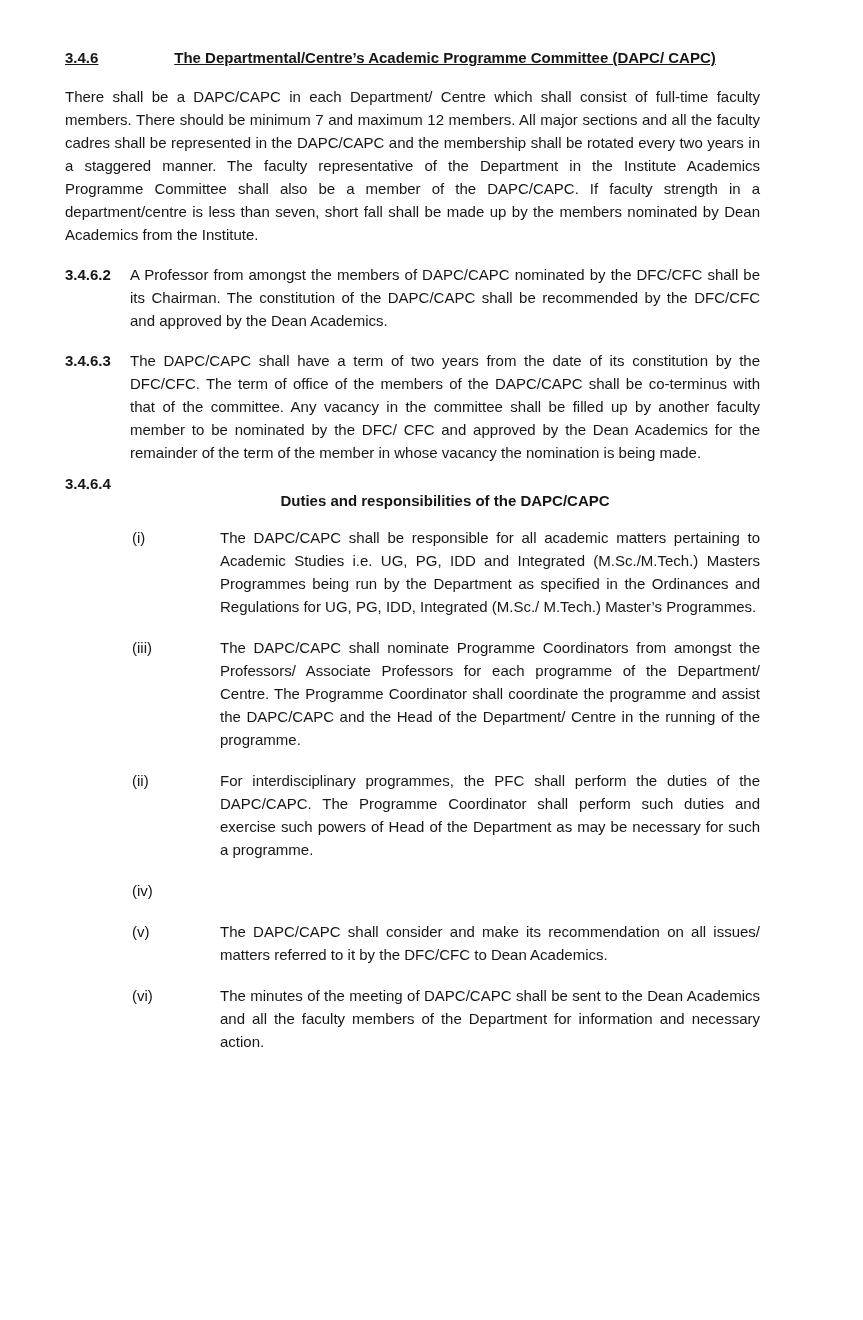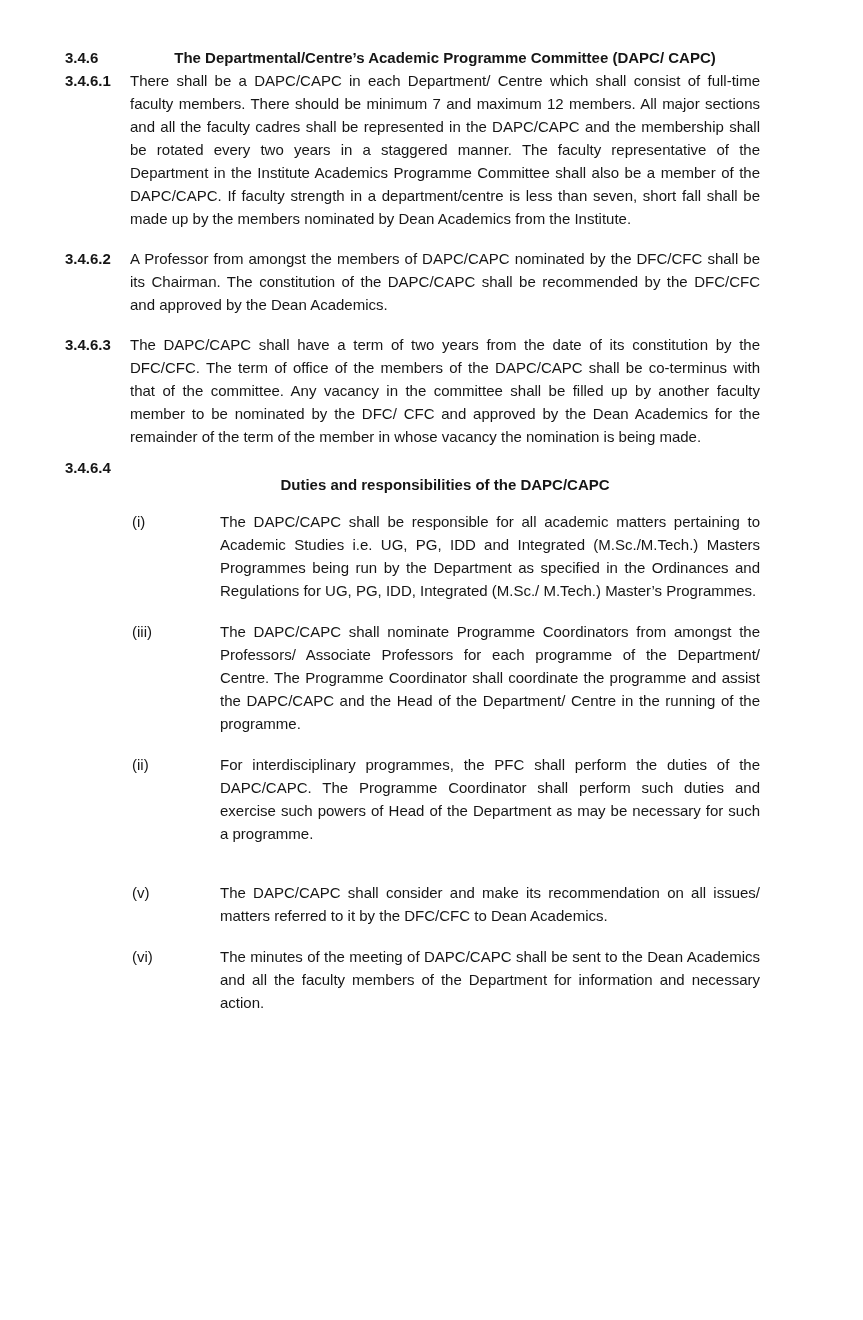--- a/index.html
+++ b/index.html
@@ -14,21 +14,21 @@
     line-height: 23px;
   }
   .page {
     width: 863px;
     min-height: 1320px;
     padding: 46px 103px 40px 65px;
   }
   .row { display: flex; margin-bottom: 17px; }
   .row .num { flex: 0 0 65px; font-weight: 700; }
   .row .body { flex: 1 1 auto; text-align: justify; }
-  .row.heading { margin-bottom: 0; }
+  .row.heading { margin-bottom: 16px; text-decoration: underline; }
   .row.heading .body { font-weight: 700; text-align: center; }
   .row.clause-3 { margin-bottom: 8px; }
   .row.subheading { margin-bottom: 14px; }
   .row.subheading .body { font-weight: 700; text-align: center; margin-top: 17px; }
   .duties { margin-left: 67px; }
   .duty { display: flex; margin-bottom: 18px; }
   .duty:last-child { margin-bottom: 0; }
   .duty .label { flex: 0 0 67px; }
   .duty .text { flex: 1 1 auto; text-align: justify; margin-left: 21px; }
 </style>
@@ -36,21 +36,20 @@
 <body>
 
 <div class="page">
 
   <div class="row heading">
     <span class="num">3.4.6</span>
     <span class="body">The Departmental/Centre’s Academic Programme Committee (DAPC/ CAPC)</span>
   </div>
 
   <div class="row clause-1">
-    <span class="num">3.4.6.1</span>
     <span class="body">There shall be a DAPC/CAPC in each Department/ Centre which shall consist of full-time faculty members. There should be minimum 7 and maximum 12 members. All major sections and all the faculty cadres shall be represented in the DAPC/CAPC and the membership shall be rotated every two years in a staggered manner. The faculty representative of the Department in the Institute Academics Programme Committee shall also be a member of the DAPC/CAPC. If faculty strength in a department/centre is less than seven, short fall shall be made up by the members nominated by Dean Academics from the Institute.</span>
   </div>
 
   <div class="row clause-2">
     <span class="num">3.4.6.2</span>
     <span class="body">A Professor from amongst the members of DAPC/CAPC nominated by the DFC/CFC shall be its Chairman. The constitution of the DAPC/CAPC shall be recommended by the DFC/CFC and approved by the Dean Academics.</span>
   </div>
 
   <div class="row clause-3">
     <span class="num">3.4.6.3</span>
@@ -73,20 +72,21 @@
       <span class="label">(iii)</span>
       <span class="text">The DAPC/CAPC shall nominate Programme Coordinators from amongst the Professors/ Associate Professors for each programme of the Department/ Centre. The Programme Coordinator shall coordinate the programme and assist the DAPC/CAPC and the Head of the Department/ Centre in the running of the programme.</span>
     </div>
 
     <div class="duty">
       <span class="label">(ii)</span>
       <span class="text">For interdisciplinary programmes, the PFC shall perform the duties of the DAPC/CAPC. The Programme Coordinator shall perform such duties and exercise such powers of Head of the Department as may be necessary for such a programme.</span>
     </div>
 
     <div class="duty">
+      <span class="label">(iv)</span>
     </div>
 
     <div class="duty">
       <span class="label">(v)</span>
       <span class="text">The DAPC/CAPC shall consider and make its recommendation on all issues/ matters referred to it by the DFC/CFC to Dean Academics.</span>
     </div>
 
     <div class="duty">
       <span class="label">(vi)</span>
       <span class="text">The minutes of the meeting of DAPC/CAPC shall be sent to the Dean Academics and all the faculty members of the Department for information and necessary action.</span>

